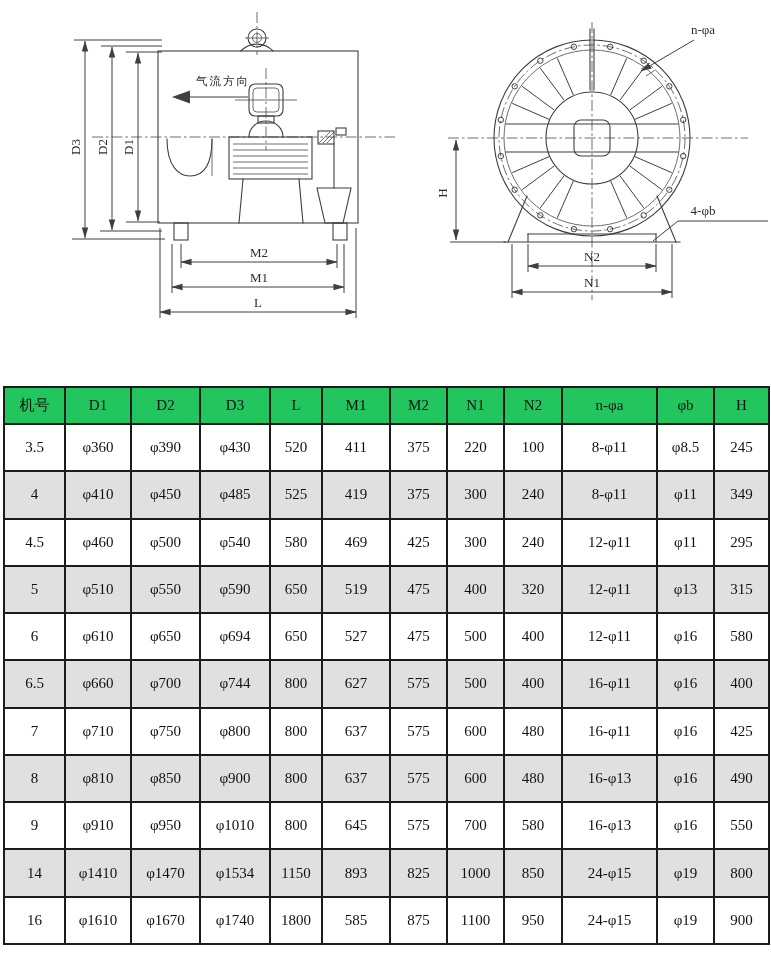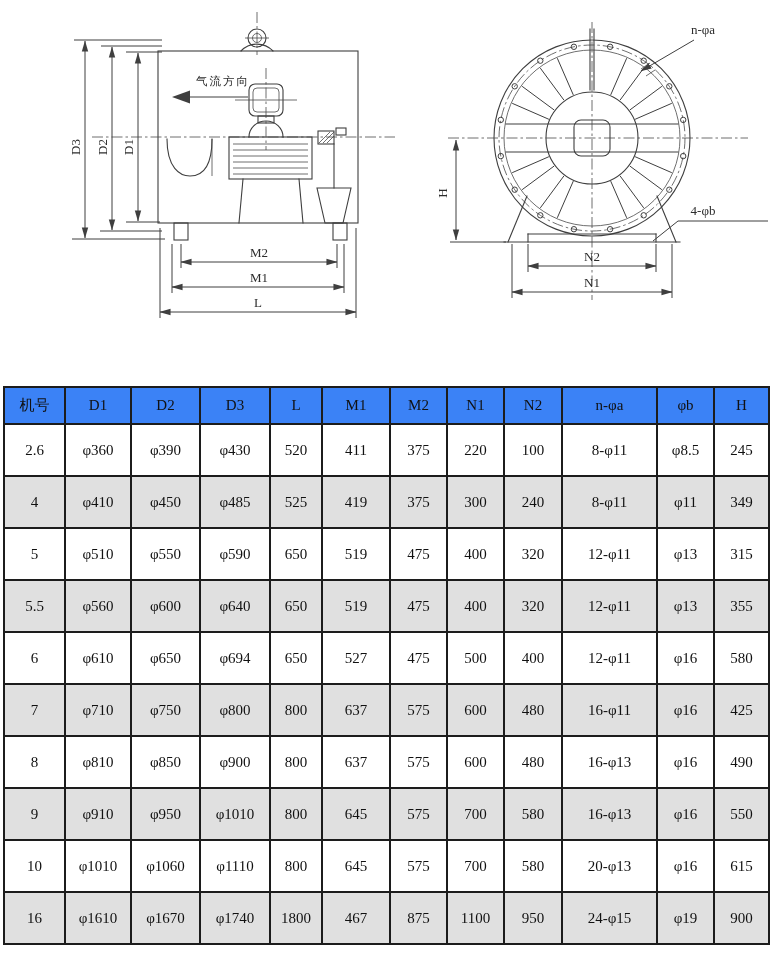--- a/index.html
+++ b/index.html
@@ -22,21 +22,21 @@
   #dim-table{
     position:absolute;left:3px;top:386px;width:765px;height:559px;
     border-collapse:collapse;table-layout:fixed;
     font-family:"Liberation Serif","DejaVu Serif",serif;
   }
   #dim-table th,#dim-table td{
     border:2px solid #1c1c1c;text-align:center;vertical-align:middle;
     font-size:15px;font-weight:normal;padding:0;background:#ffffff;color:#111;
   }
   #dim-table thead tr{height:37px;}
-  #dim-table thead th{background:#3b82f6;font-family:Liberation Serif, serif;}
+  #dim-table thead th{background:#22c55e;font-family:Liberation Serif, serif;}
   #dim-table tbody tr:nth-child(even) td{background:#e0e0e0;}
 </style>
 </head>
 <body>
 
 <div class="canvas">
 
   <svg id="drawing" width="771" height="360" viewBox="0 0 771 360">
     <defs>
       <marker id="ah" viewBox="0 0 10 8" refX="9.6" refY="4" markerWidth="11" markerHeight="8.8" orient="auto-start-reverse" markerUnits="userSpaceOnUse">
@@ -227,21 +227,21 @@
           <th>M2</th>
           <th>N1</th>
           <th>N2</th>
           <th>n-φa</th>
           <th>φb</th>
           <th>H</th>
         </tr>
     </thead>
     <tbody>
         <tr>
-          <td>2.6</td>
+          <td>3.5</td>
           <td>φ360</td>
           <td>φ390</td>
           <td>φ430</td>
           <td>520</td>
           <td>411</td>
           <td>375</td>
           <td>220</td>
           <td>100</td>
           <td>8-φ11</td>
           <td>φ8.5</td>
@@ -255,62 +255,76 @@
           <td>525</td>
           <td>419</td>
           <td>375</td>
           <td>300</td>
           <td>240</td>
           <td>8-φ11</td>
           <td>φ11</td>
           <td>349</td>
         </tr>
         <tr>
+          <td>4.5</td>
+          <td>φ460</td>
+          <td>φ500</td>
+          <td>φ540</td>
+          <td>580</td>
+          <td>469</td>
+          <td>425</td>
+          <td>300</td>
+          <td>240</td>
+          <td>12-φ11</td>
+          <td>φ11</td>
+          <td>295</td>
+        </tr>
+        <tr>
           <td>5</td>
           <td>φ510</td>
           <td>φ550</td>
           <td>φ590</td>
           <td>650</td>
           <td>519</td>
           <td>475</td>
           <td>400</td>
           <td>320</td>
           <td>12-φ11</td>
           <td>φ13</td>
           <td>315</td>
         </tr>
         <tr>
-          <td>5.5</td>
-          <td>φ560</td>
-          <td>φ600</td>
-          <td>φ640</td>
-          <td>650</td>
-          <td>519</td>
-          <td>475</td>
-          <td>400</td>
-          <td>320</td>
-          <td>12-φ11</td>
-          <td>φ13</td>
-          <td>355</td>
-        </tr>
-        <tr>
           <td>6</td>
           <td>φ610</td>
           <td>φ650</td>
           <td>φ694</td>
           <td>650</td>
           <td>527</td>
           <td>475</td>
           <td>500</td>
           <td>400</td>
           <td>12-φ11</td>
           <td>φ16</td>
           <td>580</td>
         </tr>
         <tr>
+          <td>6.5</td>
+          <td>φ660</td>
+          <td>φ700</td>
+          <td>φ744</td>
+          <td>800</td>
+          <td>627</td>
+          <td>575</td>
+          <td>500</td>
+          <td>400</td>
+          <td>16-φ11</td>
+          <td>φ16</td>
+          <td>400</td>
+        </tr>
+        <tr>
           <td>7</td>
           <td>φ710</td>
           <td>φ750</td>
           <td>φ800</td>
           <td>800</td>
           <td>637</td>
           <td>575</td>
           <td>600</td>
           <td>480</td>
           <td>16-φ11</td>
@@ -339,40 +353,40 @@
           <td>800</td>
           <td>645</td>
           <td>575</td>
           <td>700</td>
           <td>580</td>
           <td>16-φ13</td>
           <td>φ16</td>
           <td>550</td>
         </tr>
         <tr>
-          <td>10</td>
-          <td>φ1010</td>
-          <td>φ1060</td>
-          <td>φ1110</td>
-          <td>800</td>
-          <td>645</td>
-          <td>575</td>
-          <td>700</td>
-          <td>580</td>
-          <td>20-φ13</td>
-          <td>φ16</td>
-          <td>615</td>
+          <td>14</td>
+          <td>φ1410</td>
+          <td>φ1470</td>
+          <td>φ1534</td>
+          <td>1150</td>
+          <td>893</td>
+          <td>825</td>
+          <td>1000</td>
+          <td>850</td>
+          <td>24-φ15</td>
+          <td>φ19</td>
+          <td>800</td>
         </tr>
         <tr>
           <td>16</td>
           <td>φ1610</td>
           <td>φ1670</td>
           <td>φ1740</td>
           <td>1800</td>
-          <td>467</td>
+          <td>585</td>
           <td>875</td>
           <td>1100</td>
           <td>950</td>
           <td>24-φ15</td>
           <td>φ19</td>
           <td>900</td>
         </tr>
       </tbody>
   </table>
 

